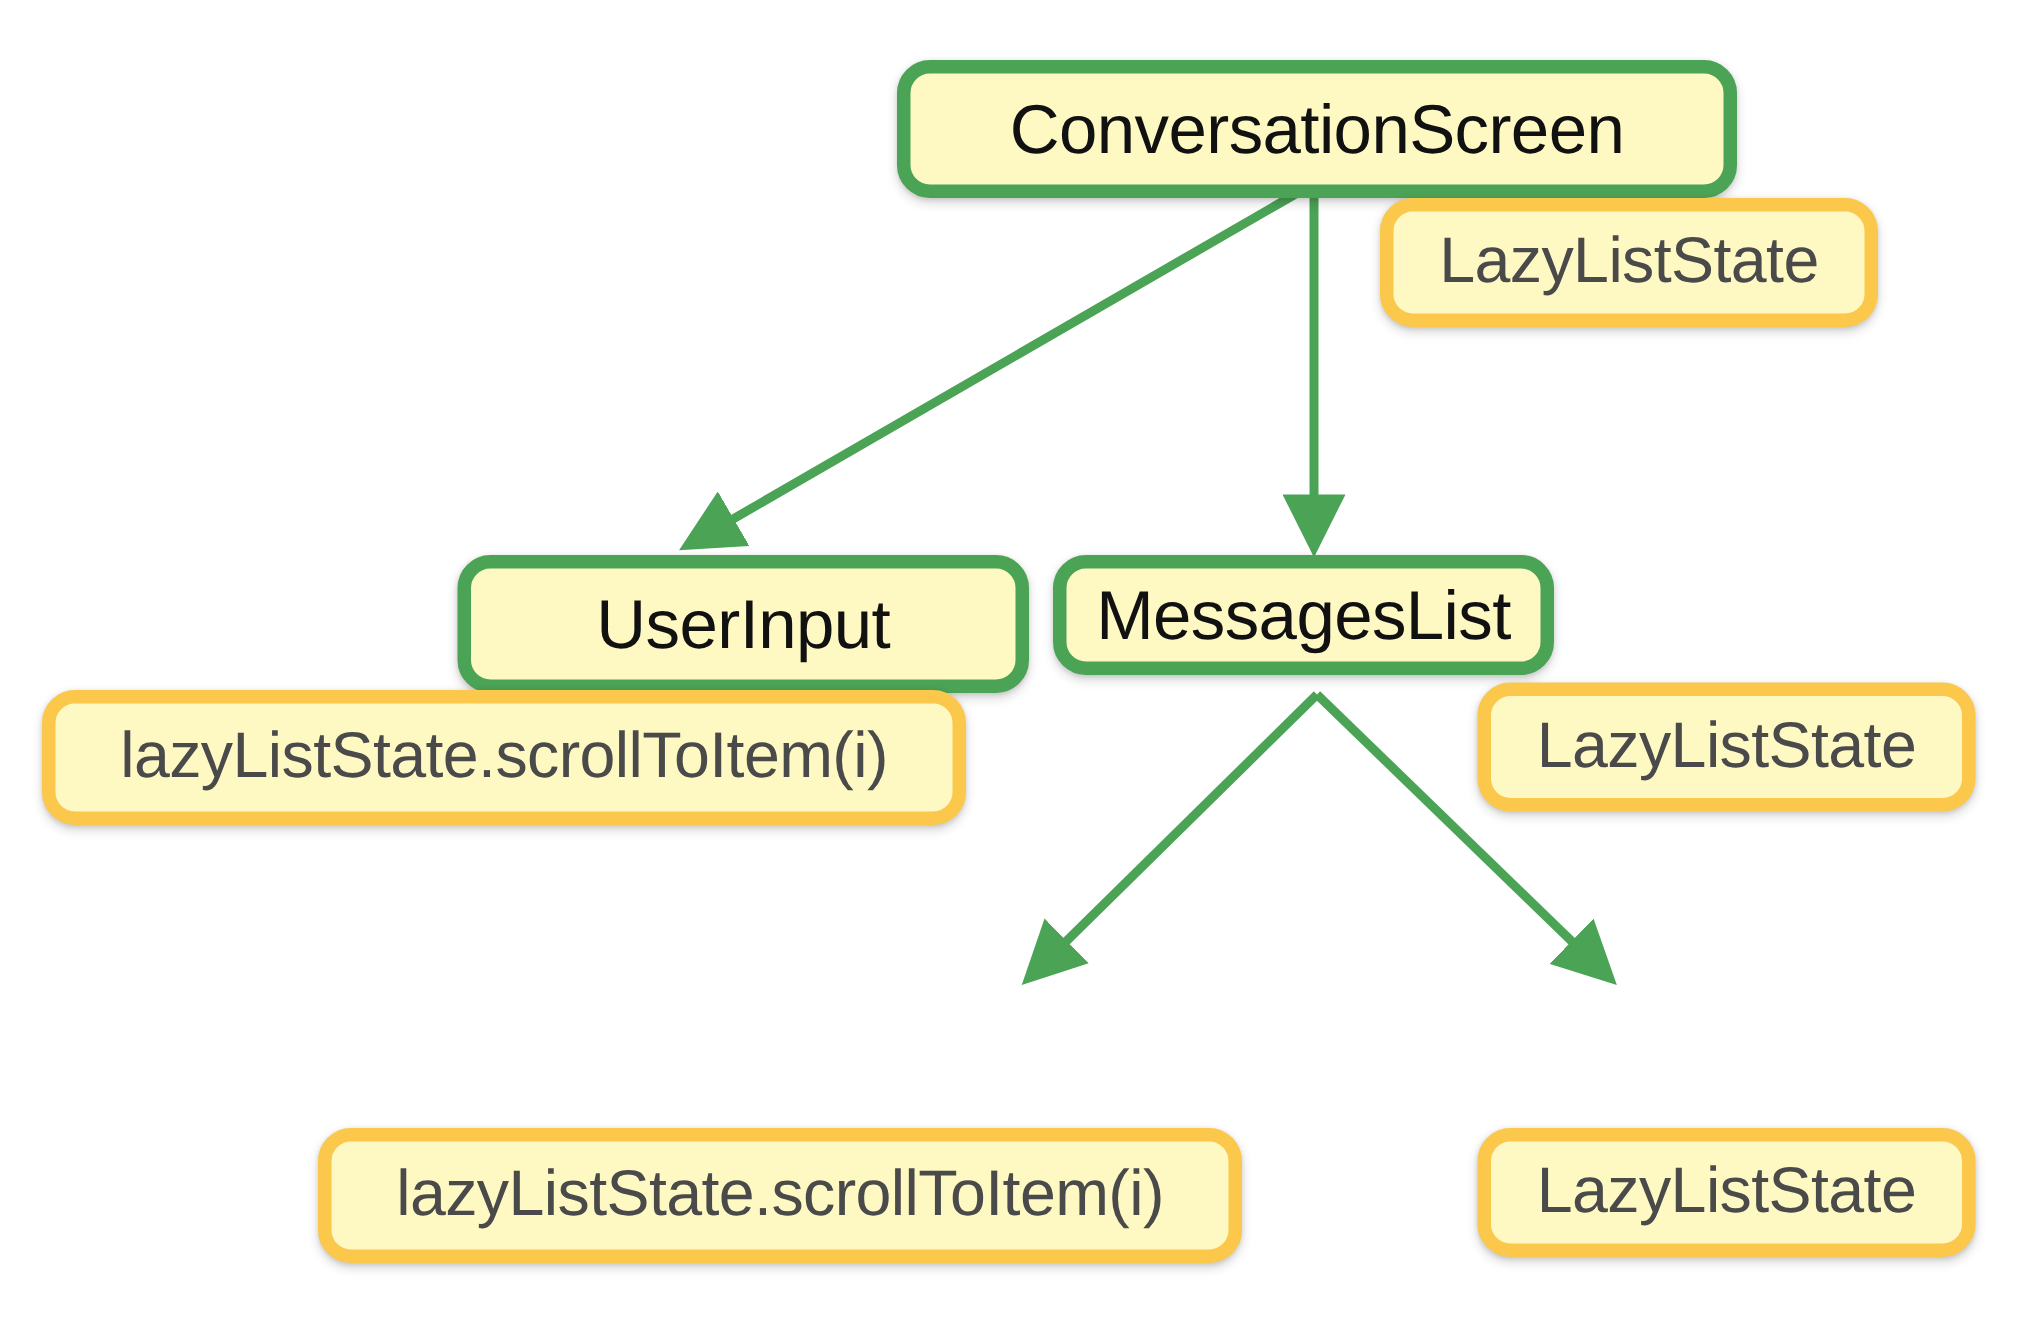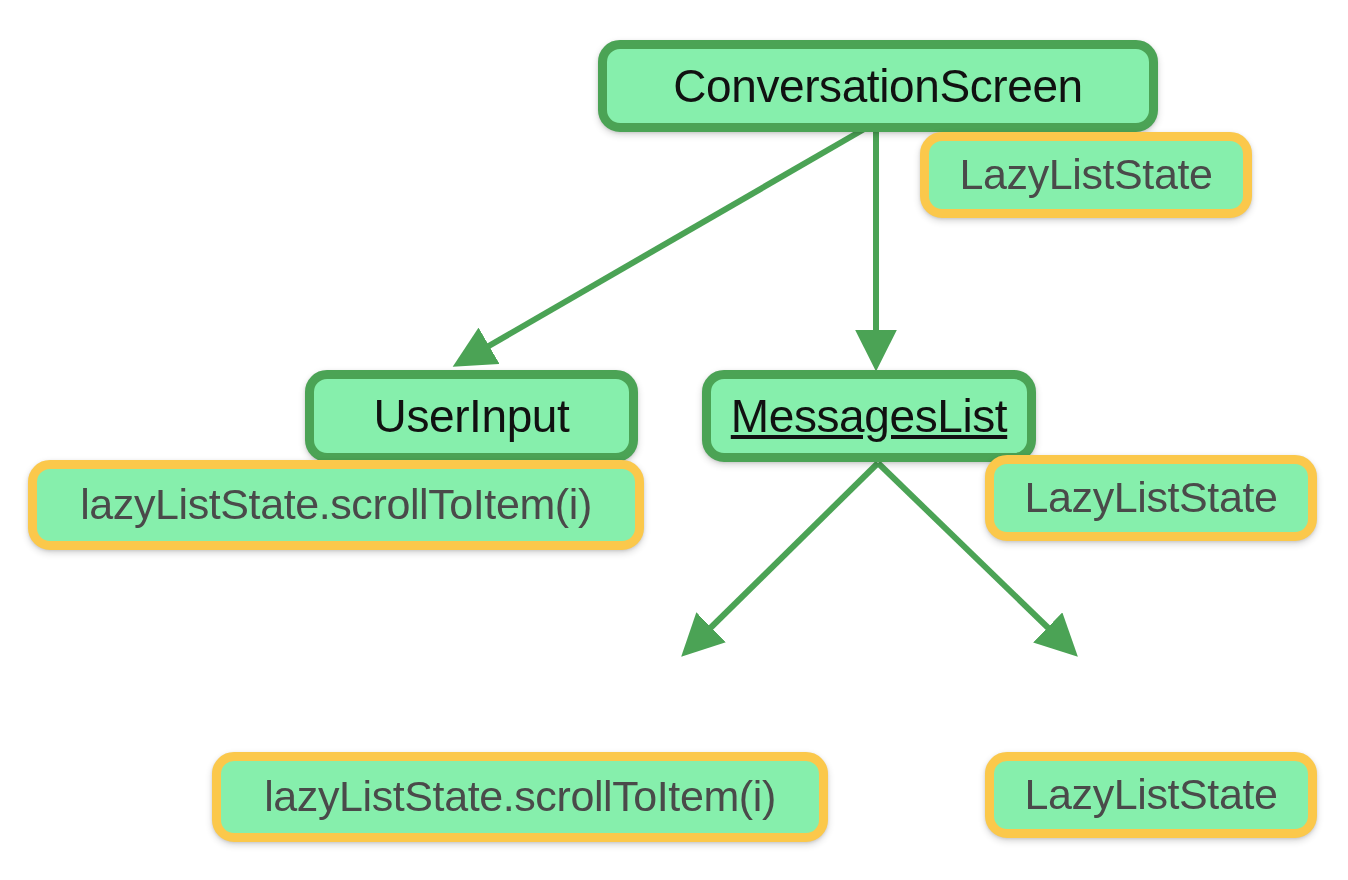--- a/index.html
+++ b/index.html
@@ -22,21 +22,21 @@
     width: 1348px;
     height: 880px;
     pointer-events: none;
   }
   .node {
     position: absolute;
     box-sizing: border-box;
     display: flex;
     align-items: center;
     justify-content: center;
-    background: #86efac;
+    background: #fef9c3;
     border-radius: 22px;
     box-shadow: 0 3px 7px rgba(0,0,0,0.16), 0 1px 3px rgba(0,0,0,0.10);
     text-align: center;
   }
   .node.component {
     border: 9px solid #4ba355;
     color: #111111;
     z-index: 3;
   }
   .node.state {
@@ -82,29 +82,29 @@
   </svg>
 
   <div class="node component" style="left:598px; top:40px; width:560px; height:92px;">
     <span class="node-label">ConversationScreen</span>
   </div>
 
   <div class="node state" style="left:920px; top:132px; width:332px; height:86px;">
     <span class="node-label">LazyListState</span>
   </div>
 
-  <div class="node component" style="left:305px; top:370px; width:333px; height:92px;text-align:right;">
+  <div class="node component" style="left:305px; top:370px; width:381px; height:92px;text-align:right;">
     <span class="node-label">UserInput</span>
   </div>
 
   <div class="node state" style="left:28px; top:460px; width:616px; height:90px;">
     <span class="node-label">lazyListState.scrollToItem(i)</span>
   </div>
 
-  <div class="node component" style="left:702px; top:370px; width:334px; height:92px;text-decoration:underline;">
+  <div class="node component" style="left:702px; top:370px; width:334px; height:80px;">
     <span class="node-label">MessagesList</span>
   </div>
 
   <div class="node state" style="left:985px; top:455px; width:332px; height:86px;">
     <span class="node-label">LazyListState</span>
   </div>
 
 
   <div class="node state" style="left:212px; top:752px; width:616px; height:90px;">
     <span class="node-label">lazyListState.scrollToItem(i)</span>

